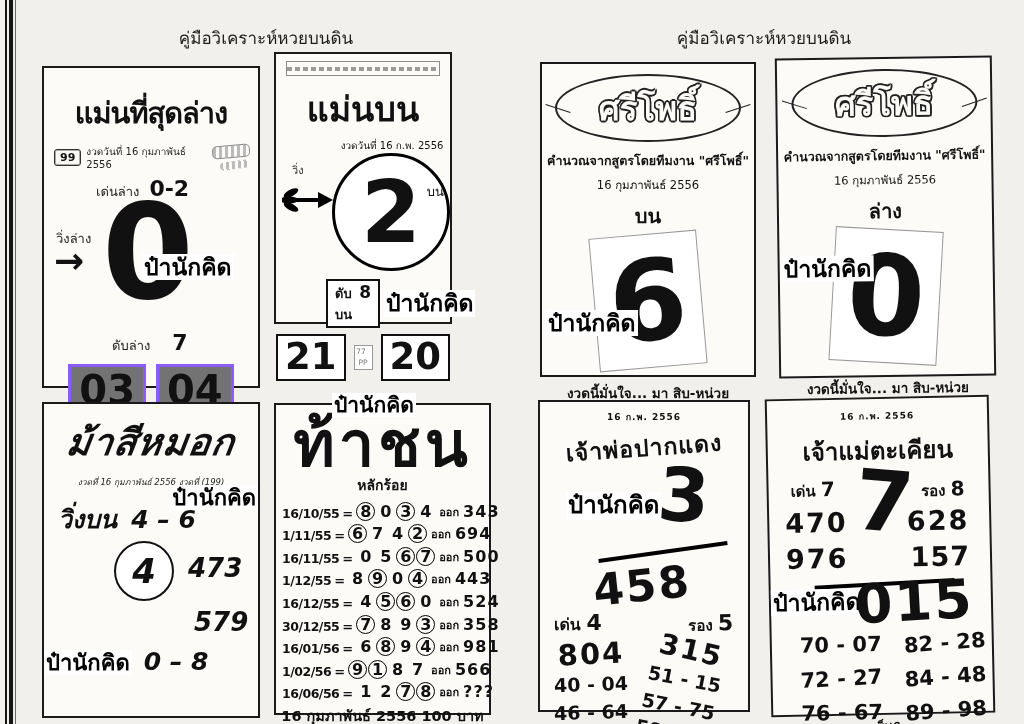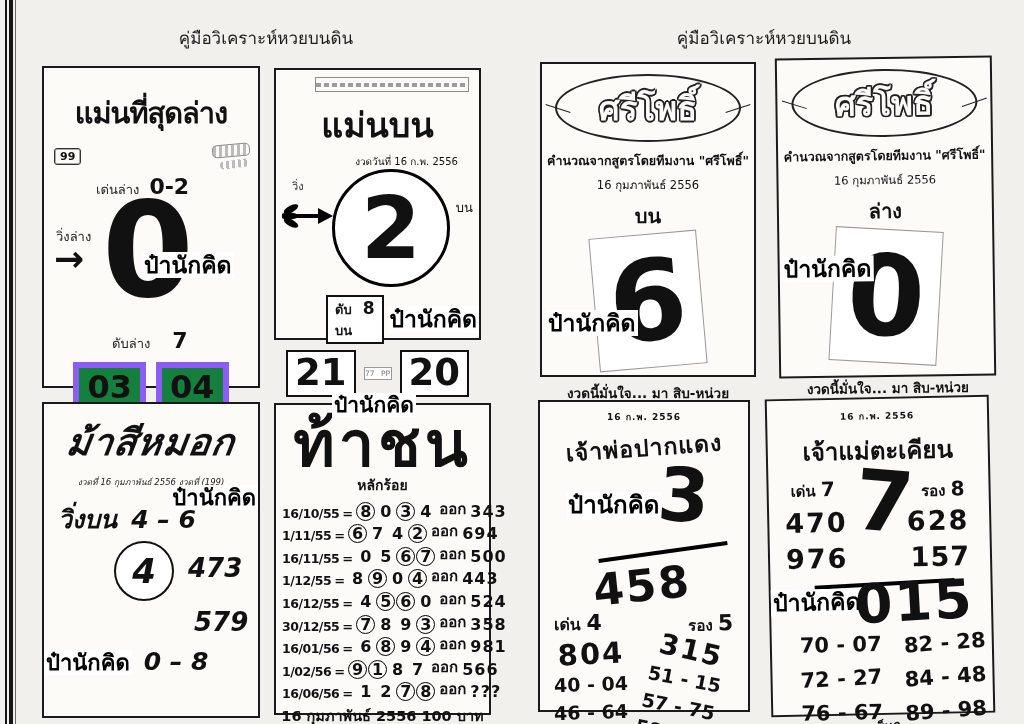--- a/index.html
+++ b/index.html
@@ -34,24 +34,24 @@
   .pA-den{margin:6px 0 0 52px;display:flex;align-items:baseline;gap:10px;}
   .lbl-sm{font-size:13px;color:#222;}
   .val-md{font-size:22px;font-weight:800;}
   .pA-mid{position:relative;height:126px;}
   .pA-wing{position:absolute;left:12px;top:26px;font-size:13px;color:#222;}
   .pA-arrow{position:absolute;left:10px;top:38px;font-size:36px;font-weight:900;}
   .pA-zero{position:absolute;left:58px;top:-16px;font-size:132px;font-weight:900;line-height:1;}
   .pA-wm{position:absolute;left:98px;top:52px;font-size:23px;}
   .pA-dab{margin:2px 0 0 68px;display:flex;align-items:baseline;gap:22px;}
   .pA-boxes{display:flex;justify-content:center;gap:10px;margin-top:8px;}
-  .numbox{border:6px solid #8b5cf6;font-size:32px;font-weight:900;line-height:1;padding:3px 8px;background:#15803d;}
-
-  
-  .pB{left:274px;top:68px;width:207px;height:272px;}
+  .numbox{border:3px solid #8b5cf6;font-size:40px;font-weight:900;line-height:1;padding:3px 8px;background:#737373;}
+
+  
+  .pB{left:274px;top:52px;width:178px;height:272px;}
   .pB-banner{position:absolute;top:7px;right:10px;width:152px;height:13px;border:1px solid #8d8d8d;background:repeating-linear-gradient(90deg,#9b9b9b 0 5px,transparent 5px 8px);background-size:100% 4px;background-position:center;background-repeat:no-repeat;}
   .pB-title{text-align:center;margin-top:28px;font-size:34px;font-weight:800;}
   .pB-date{font-size:10px;text-align:center;margin:2px 0 0 58px;}
   .pB-mid{position:relative;height:126px;}
   .pB-winglbl{position:absolute;left:16px;top:8px;font-size:11px;color:#333;}
   .pB-quill{position:absolute;left:6px;top:34px;}
   .pB-circle{position:absolute;left:56px;top:0px;width:112px;height:112px;border:3px solid #000;border-radius:50%;display:flex;align-items:center;justify-content:center;background:#fff;}
   .pB-two{font-size:86px;font-weight:900;line-height:1;}
   .pB-bon{position:absolute;right:6px;top:28px;font-size:13px;}
   .pB-dabrow{display:flex;align-items:center;margin-left:50px;gap:4px;}
@@ -85,21 +85,21 @@
   .pD-wm{position:absolute;top:-12px;left:56px;font-size:21px;}
   .pD-title{text-align:center;font-size:63px;font-weight:900;line-height:1.0;margin-top:8px;letter-spacing:4px;}
   .pD-sub{text-align:center;font-size:14px;font-weight:800;margin-top:-2px;}
   .t-rows{margin:2px 0 0 6px;}
   .t-row{display:flex;align-items:flex-end;height:22.6px;gap:2px;}
   .t-date{width:58px;text-align:right;font-size:12.5px;font-weight:800;letter-spacing:-0.5px;}
   .t-eq{font-size:13px;font-weight:900;margin:0 1px;}
   .t-digs{display:flex;gap:1px;}
   .t-d{width:19px;height:19px;display:flex;align-items:center;justify-content:center;font-size:16px;font-weight:900;box-sizing:border-box;}
   .t-d.circ{border:1.6px solid #000;border-radius:50%;}
-  .t-ork{font-size:15px;font-weight:800;margin-left:2px;}
+  .t-ork{font-size:11px;font-weight:800;margin-left:2px;}
   .t-res{font-size:16px;font-weight:900;margin-left:2px;letter-spacing:1px;}
   .pD-foot{text-align:center;font-size:14.5px;font-weight:800;margin-top:3px;}
 
   
   .pE{left:540px;top:62px;width:216px;height:315px;}
   .pF{left:777px;top:57px;width:217px;height:320px;transform:rotate(-0.8deg);}
   .sp-logo{position:relative;width:182px;height:64px;margin:10px auto 0;border:2px solid #222;border-radius:50%;display:flex;align-items:center;justify-content:center;background:#fcfbf8;}
   .sp-logo:before,.sp-logo:after{content:"";position:absolute;top:50%;width:26px;border-top:1.5px solid #222;}
   .sp-logo:before{left:-12px;transform:rotate(18deg);}
   .sp-logo:after{right:-12px;transform:rotate(-18deg);}
@@ -170,20 +170,21 @@
 <div class="spine spine2"></div>
 <div class="spine spine3"></div>
 
 <div class="hdr hdr-l">คู่มือวิเคราะห์หวยบนดิน</div>
 <div class="hdr hdr-r">คู่มือวิเคราะห์หวยบนดิน</div>
 
 <div class="pnl pA">
   <div class="pA-title">แม่นที่สุดล่าง</div>
   <div class="pA-meta">
     <span class="badge99">99</span>
+    <span class="pA-date">งวดวันที่ 16 กุมภาพันธ์ 2556</span>
     <span class="stamps">
         <span class="stamp"></span>
         <span class="stamp s2"></span>
       </span>
   </div>
   <div class="pA-den">
     <span class="lbl-sm">เด่นล่าง</span>
     <span class="val-md">0-2</span>
   </div>
   <div class="pA-mid">

